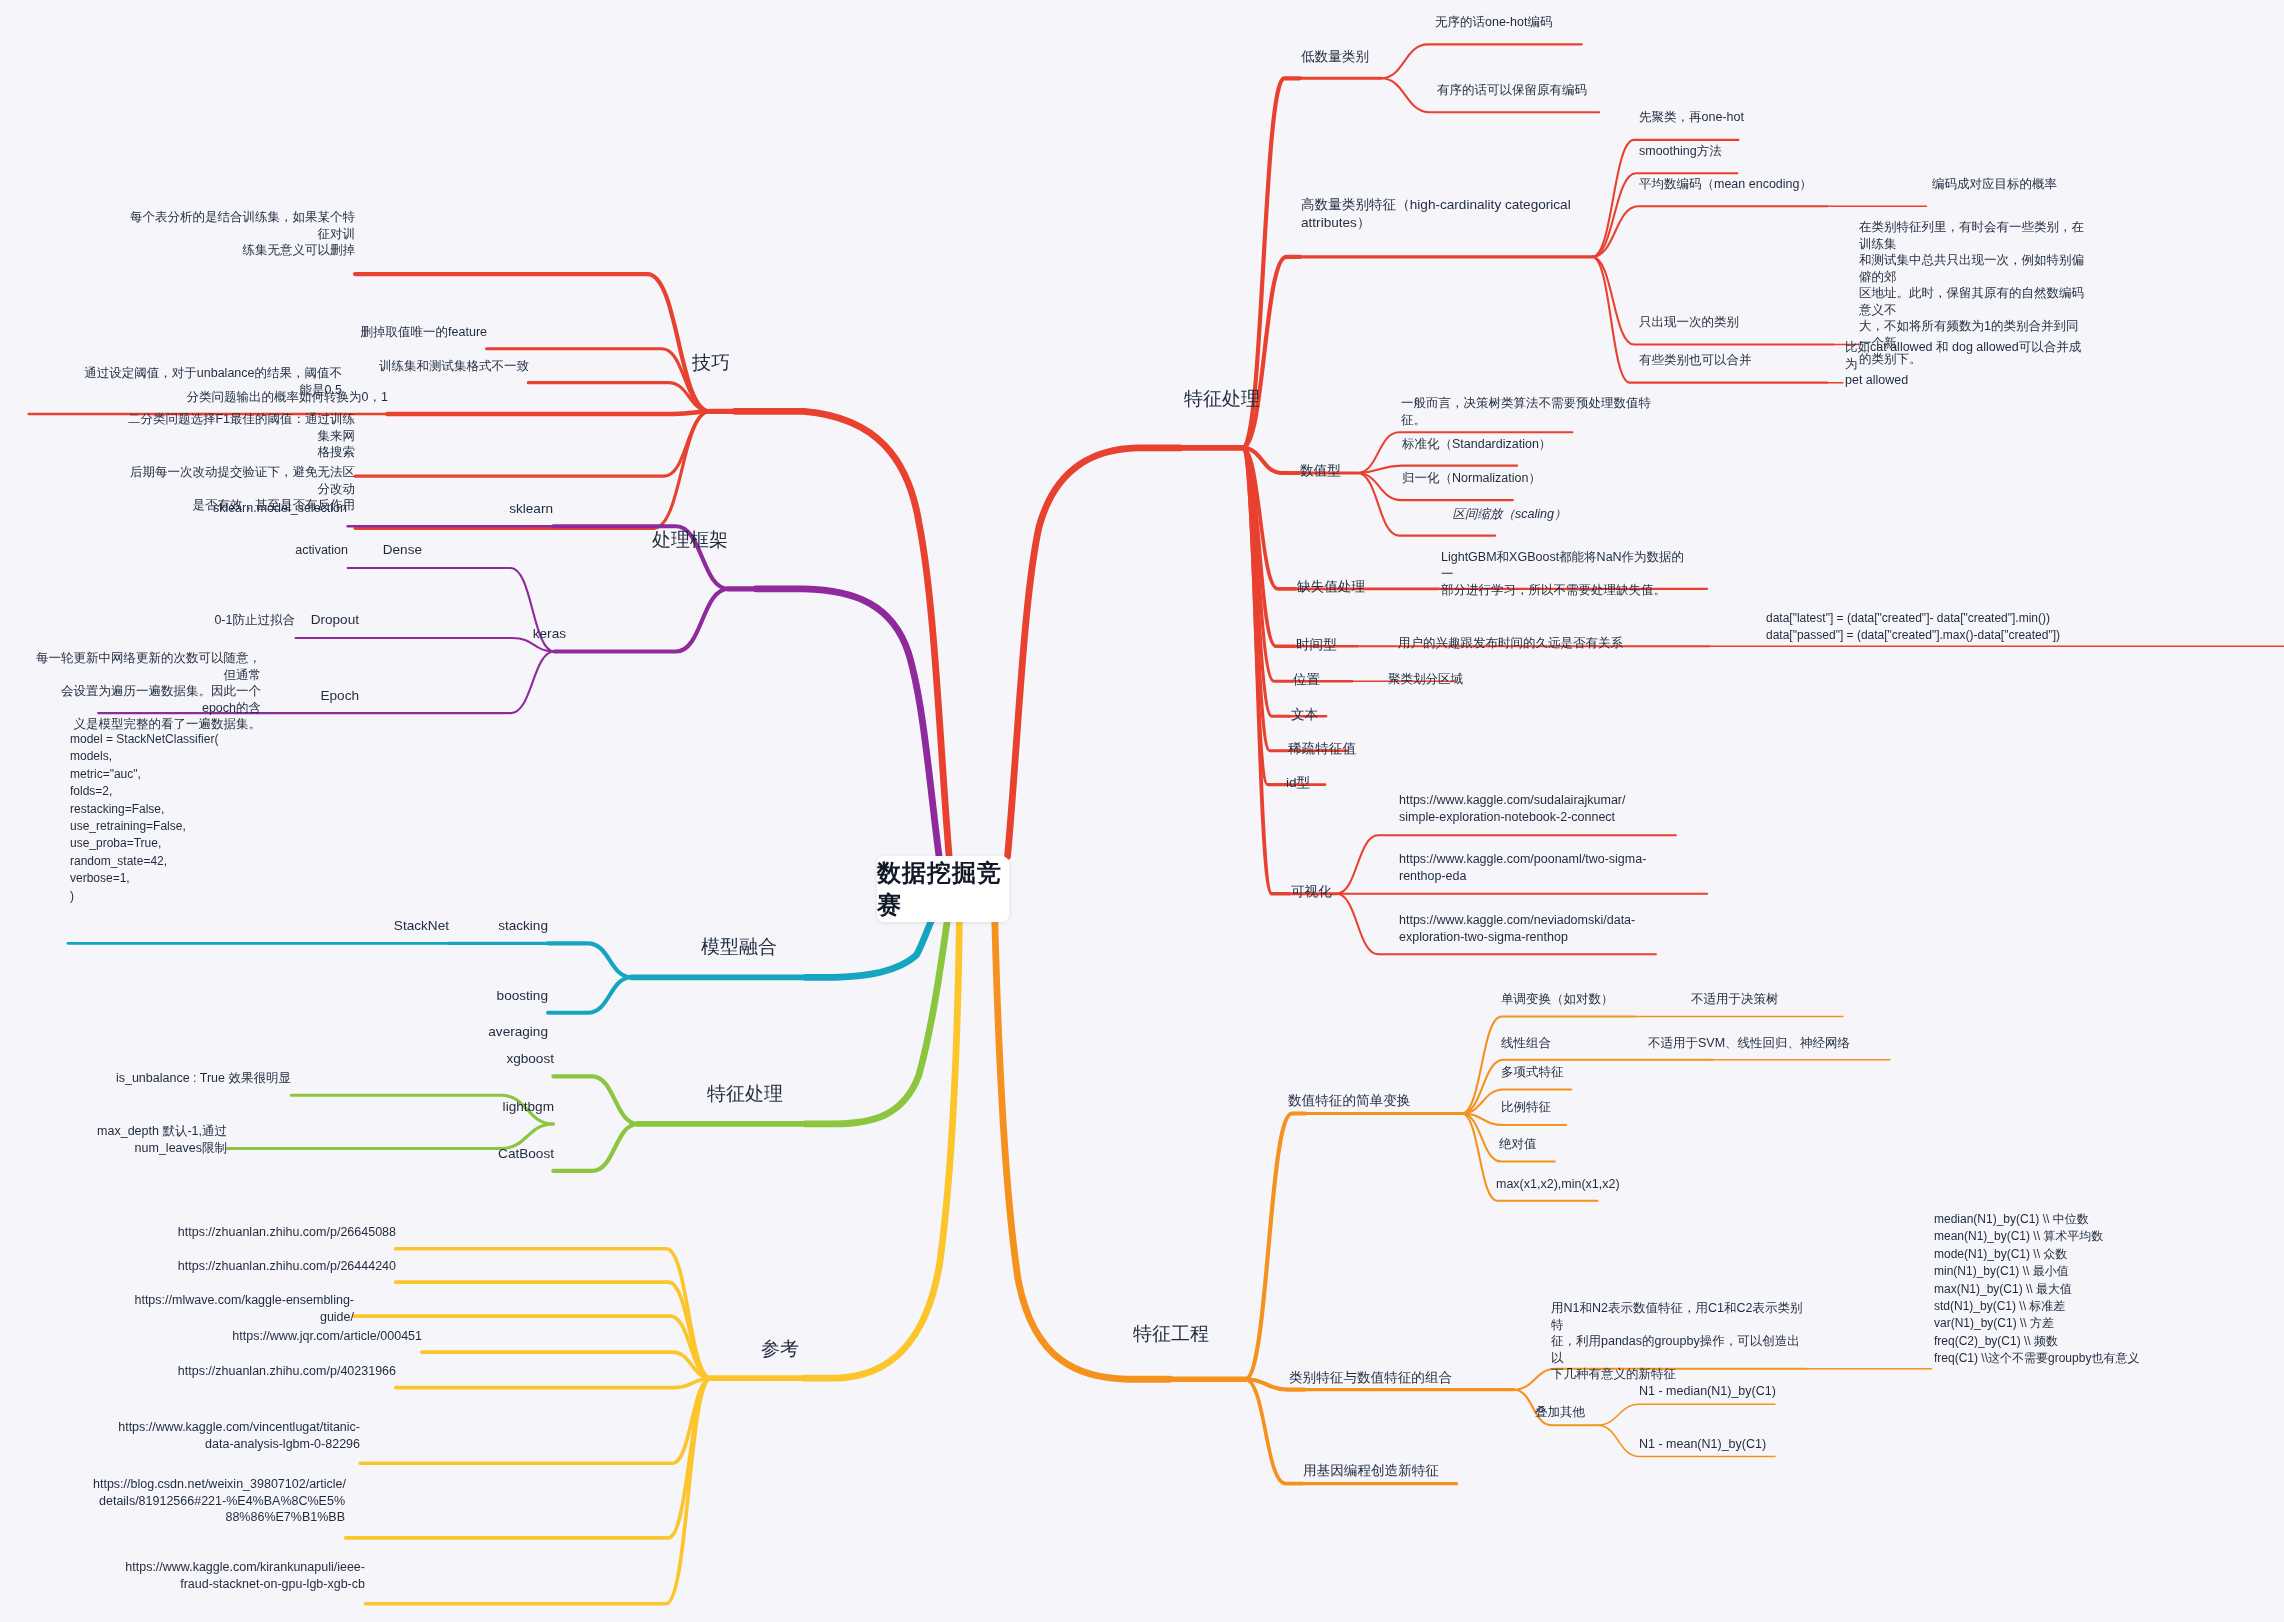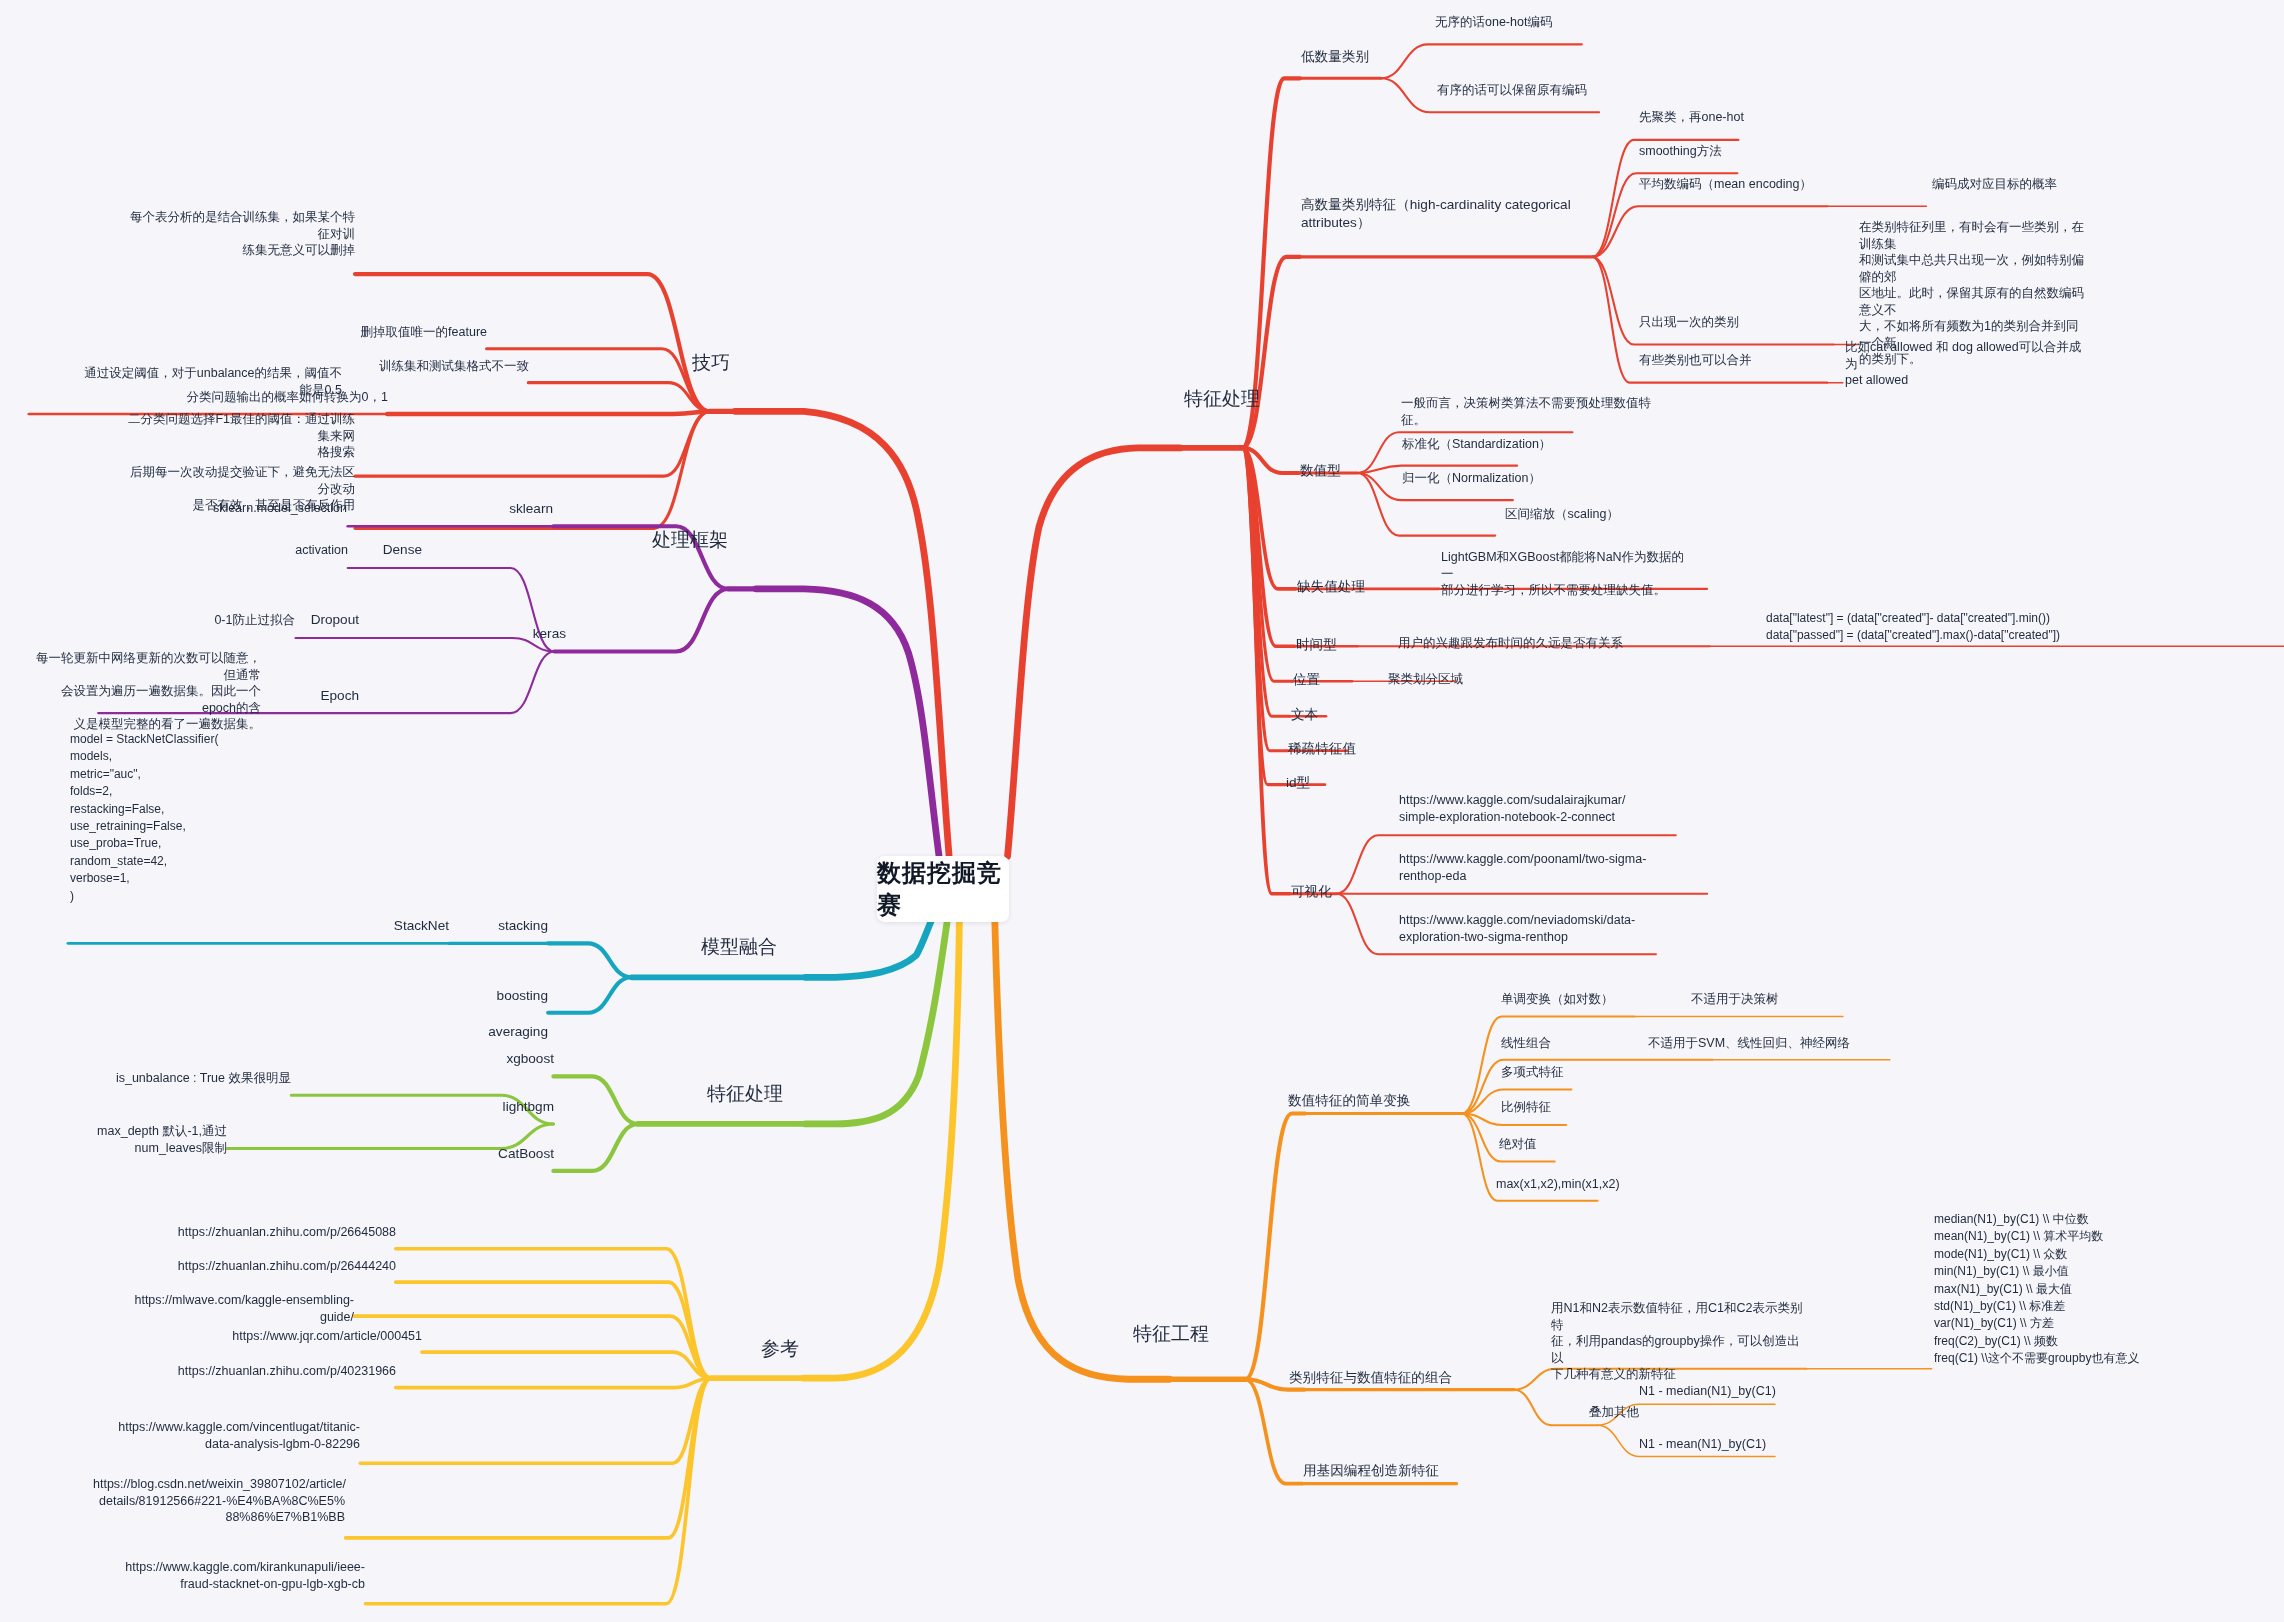--- a/index.html
+++ b/index.html
@@ -285,21 +285,21 @@
 的类别下。</div>
   <div class="node l3" style="left:1639px;top:352px;width:193px;">有些类别也可以合并</div>
   <div class="node l3" style="left:1845px;top:339px;width:245px;text-align:left;">比如cat allowed 和 dog allowed可以合并成为
 pet allowed</div>
 
   <div class="node l2" style="left:1300px;top:462px;width:78px;">数值型</div>
   <div class="node l3" style="left:1401px;top:395px;width:261px;text-align:left;">一般而言，决策树类算法不需要预处理数值特
 征。</div>
   <div class="node l3" style="left:1402px;top:436px;width:219px;text-align:left;">标准化（Standardization）</div>
   <div class="node l3" style="left:1402px;top:470px;width:219px;text-align:left;">归一化（Normalization）</div>
-  <div class="node l3" style="left:1400px;top:506px;width:219px;text-align:right;">区间缩放（scaling）</div>
+  <div class="node l3" style="left:1400px;top:506px;width:219px;text-align:center;font-style:italic;">区间缩放（scaling）</div>
 
   <div class="node l2" style="left:1297px;top:578px;width:104px;">缺失值处理</div>
   <div class="node l3" style="left:1441px;top:549px;width:251px;text-align:left;">LightGBM和XGBoost都能将NaN作为数据的一
 部分进行学习，所以不需要处理缺失值。</div>
 
   <div class="node l2" style="left:1296px;top:636px;width:78px;">时间型</div>
   <div class="node l3" style="left:1398px;top:635px;width:271px;text-align:left;">用户的兴趣跟发布时间的久远是否有关系</div>
   <div class="node code" style="left:1766px;top:610px;width:522px;text-align:left;">data["latest"] = (data["created"]- data["created"].min())
 data["passed"] = (data["created"].max()-data["created"])</div>
 
@@ -335,20 +335,20 @@
 下几种有意义的新特征</div>
   <div class="node code" style="left:1934px;top:1211px;width:350px;text-align:left;">median(N1)_by(C1)  \\ 中位数
 mean(N1)_by(C1)  \\ 算术平均数
 mode(N1)_by(C1)  \\ 众数
 min(N1)_by(C1)  \\ 最小值
 max(N1)_by(C1)  \\ 最大值
 std(N1)_by(C1)  \\ 标准差
 var(N1)_by(C1)  \\ 方差
 freq(C2)_by(C1)  \\ 频数
 freq(C1) \\这个不需要groupby也有意义</div>
-  <div class="node l3" style="left:1535px;top:1404px;width:104px;text-align:right;">叠加其他</div>
+  <div class="node l3" style="left:1535px;top:1404px;width:104px;text-align:left;">叠加其他</div>
   <div class="node l3" style="left:1639px;top:1383px;width:209px;text-align:left;">N1 - median(N1)_by(C1)</div>
   <div class="node l3" style="left:1639px;top:1436px;width:209px;text-align:left;">N1 - mean(N1)_by(C1)</div>
 
   <div class="node l2" style="left:1303px;top:1462px;width:209px;text-align:left;">用基因编程创造新特征</div>
 
 </div>
 
 
 </body></html>

